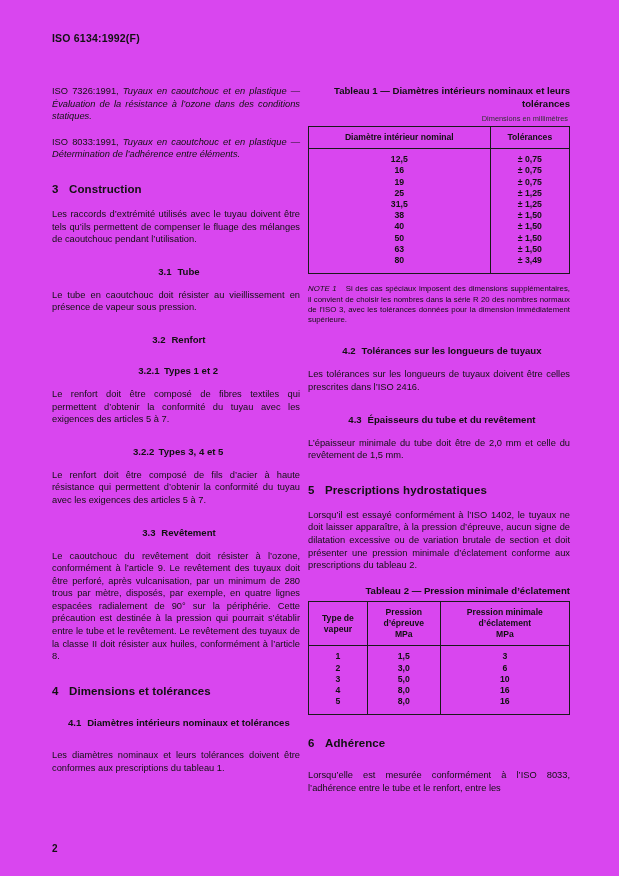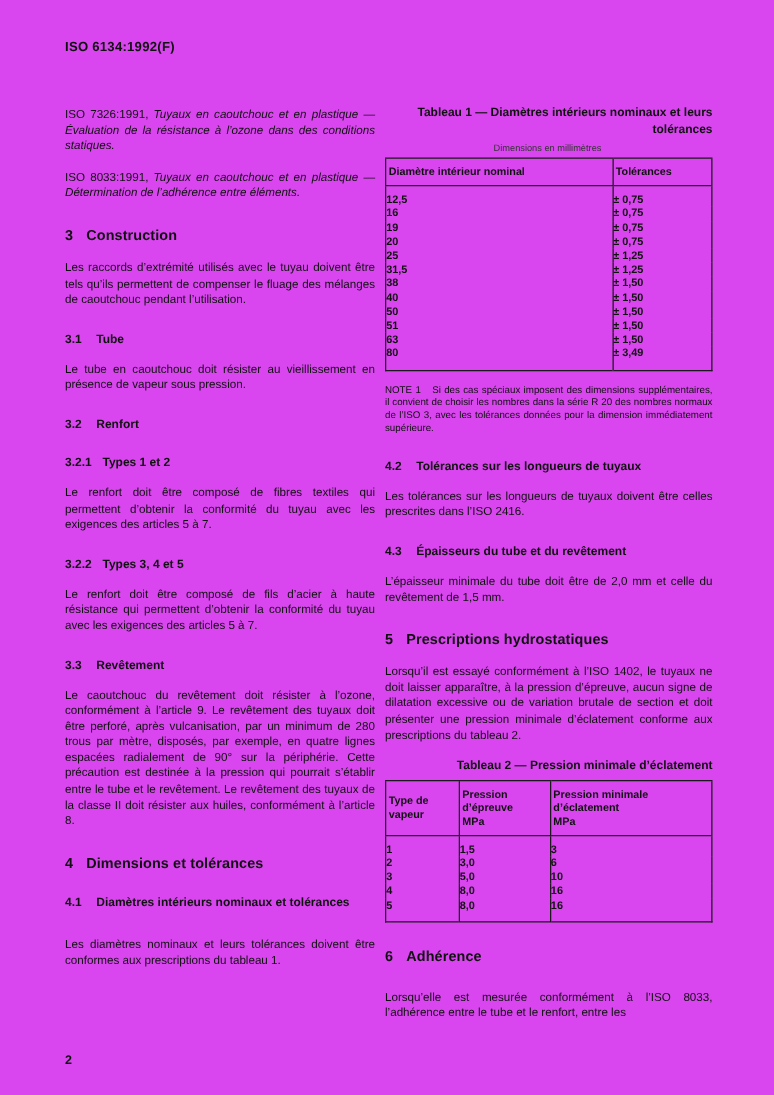--- a/index.html
+++ b/index.html
@@ -63,47 +63,48 @@
     font-weight: bold;
     margin: 22px 0 13px 0;
     letter-spacing: 0.1px;
   }
   h2.clause .num { display: inline-block; min-width: 17px; }
 
   h3.subclause {
     font-size: 9.6px;
     font-weight: bold;
     margin: 20px 0 12px 0;
+    text-align: center;
   }
   h3.subclause .num { display: inline-block; min-width: 25px; }
   h3.subclause.wide .num { min-width: 30px; }
   h3.subclause.two-line { line-height: 12.5px; }
 
   
   .table-title {
     font-size: 9.6px;
     font-weight: bold;
     text-align: right;
     line-height: 12.6px;
     margin: 0 0 4px 0;
   }
   .dim-note {
     font-size: 7.4px;
-    text-align: center;
+    text-align: right;
     margin: 0 2px 3px 0;
     color: #333;
   }
   table.iso {
     border-collapse: collapse;
     width: 100%;
     font-size: 8.6px;
   }
   table.iso th,
   table.iso td {
-    text-align: left;
+    text-align: center;
     padding: 0;
   }
   table.iso thead th {
     border-top: 1.4px solid #1a1a1a;
     border-bottom: 1.1px solid #1a1a1a;
     font-weight: bold;
     font-size: 8.6px;
     line-height: 11px;
     padding: 5px 2px 5px 2px;
   }
@@ -124,21 +125,21 @@
   table.iso td + td {
     border-left: 1.1px solid #1a1a1a;
   }
 
   .note {
     font-size: 7.8px;
     line-height: 10.3px;
     text-align: justify;
     margin: 10px 0 0 0;
   }
-  .note .lbl { font-weight: normal; }
+  .note .lbl { font-weight: normal; font-style: italic; }
   .note .gap { display: inline-block; width: 9px; }
 
   
   .folio {
     position: absolute;
     left: 52px;
     bottom: 22px;
     font-size: 10px;
     font-weight: bold;
   }
@@ -199,45 +200,37 @@
           </tr>
         <tr>
             <td>16</td>
             <td>± 0,75</td>
           </tr>
         <tr>
             <td>19</td>
             <td>± 0,75</td>
           </tr>
         <tr>
-            <td>20</td>
-            <td>± 0,75</td>
-          </tr>
-        <tr>
             <td>25</td>
             <td>± 1,25</td>
           </tr>
         <tr>
             <td>31,5</td>
             <td>± 1,25</td>
           </tr>
         <tr>
             <td>38</td>
             <td>± 1,50</td>
           </tr>
         <tr>
             <td>40</td>
             <td>± 1,50</td>
           </tr>
         <tr>
             <td>50</td>
-            <td>± 1,50</td>
-          </tr>
-        <tr>
-            <td>51</td>
             <td>± 1,50</td>
           </tr>
         <tr>
             <td>63</td>
             <td>± 1,50</td>
           </tr>
         <tr>
             <td>80</td>
             <td>± 3,49</td>
           </tr>

